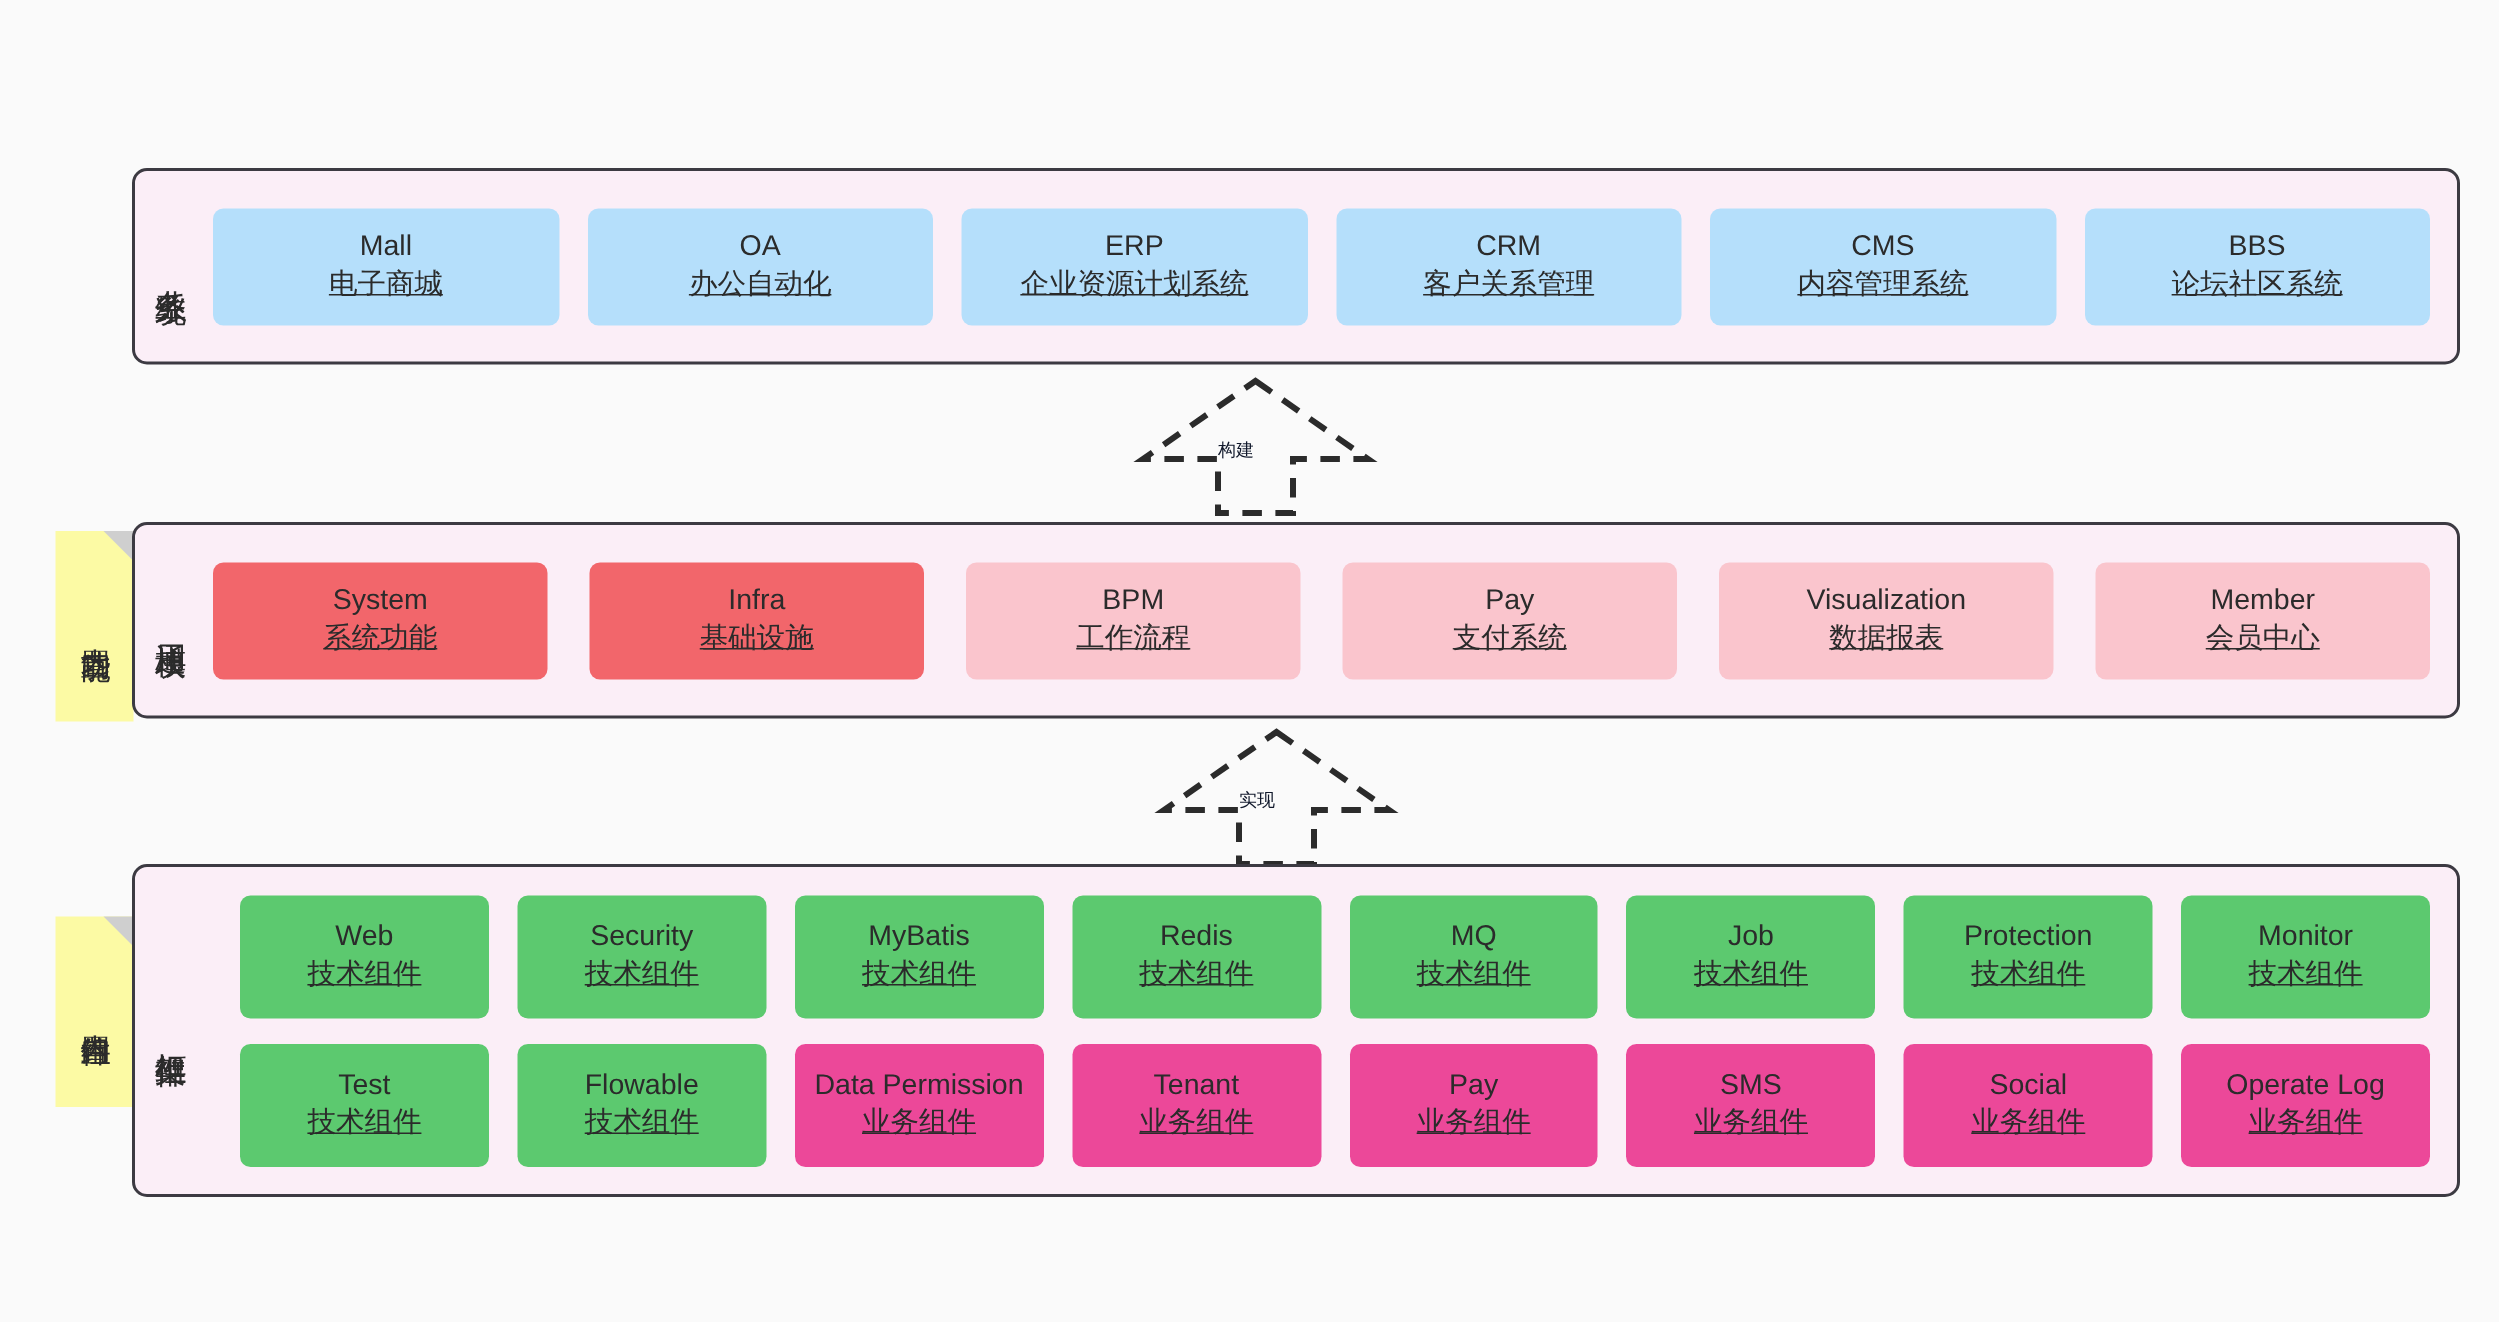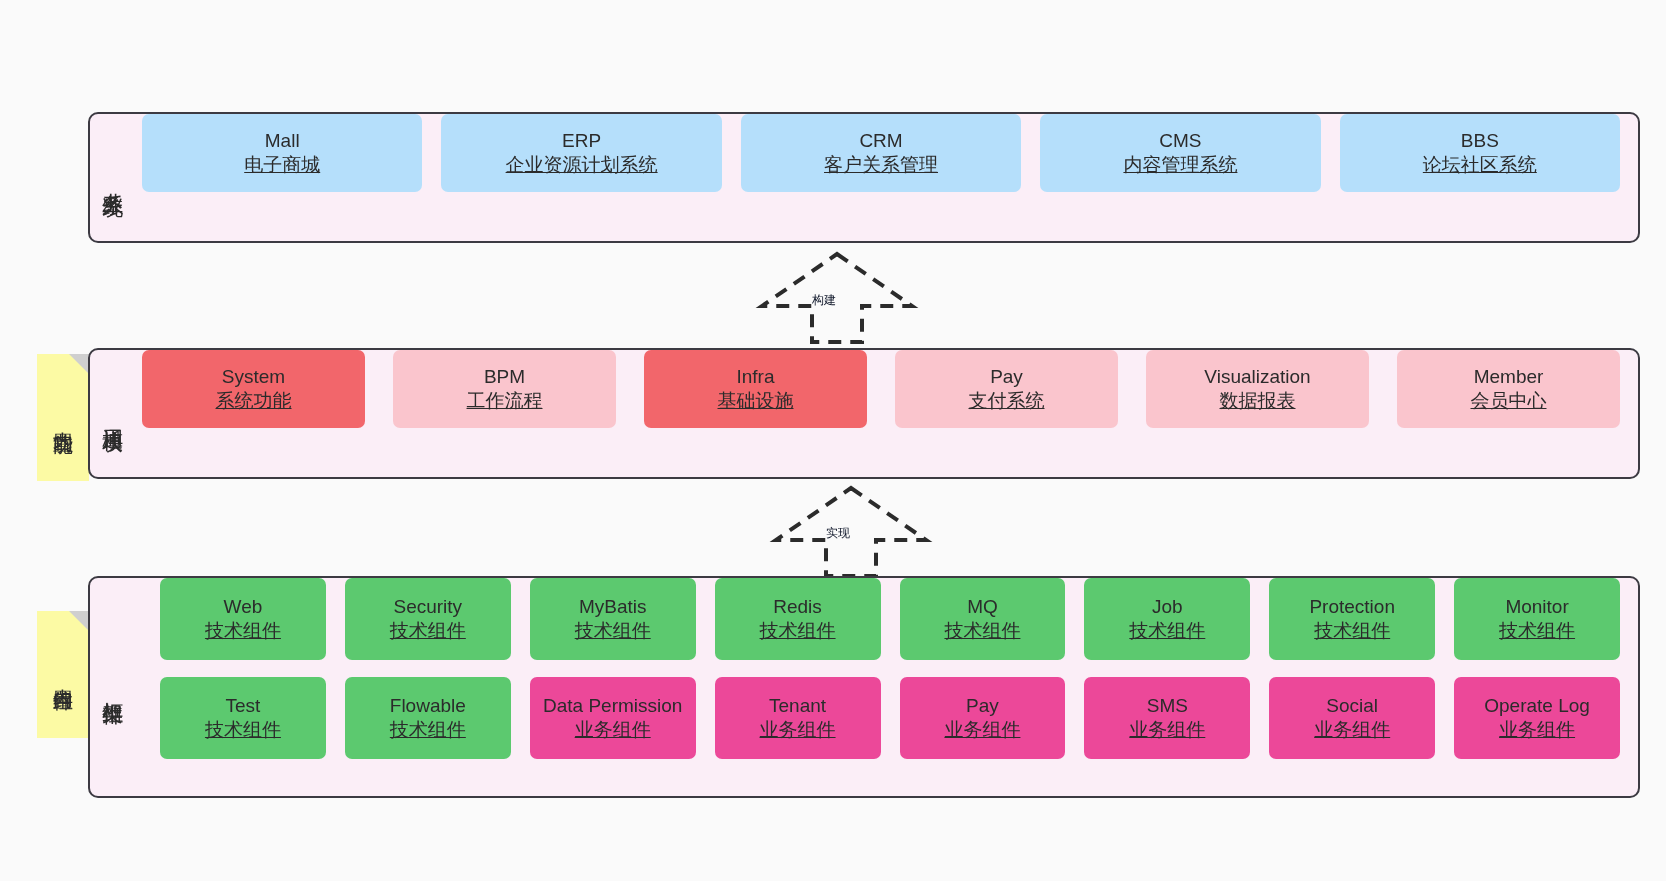--- a/index.html
+++ b/index.html
@@ -38,21 +38,21 @@
     letter-spacing: 1px;
     writing-mode: vertical-rl;
     text-orientation: upright;
     line-height: 1.12;
     padding: 2px 0;
   }
   .layer-body {
     flex: 1 1 auto;
     display: flex;
     flex-direction: column;
-    justify-content: flex-start;
+    justify-content: center;
     gap: 17px;
     padding: 0 18px 0 6px;
   }
   .row {
     display: flex;
     gap: 19px;
   }
   .cell {
     flex: 1 1 0;
     border-radius: 7px;
@@ -134,20 +134,24 @@
 
   <div class="layer" id="layer-business">
     <div class="layer-title">业务系统</div>
     <div class="layer-body">
       <div class="row">
         <div class="cell c-blue">
           <span class="t-en">Mall</span>
           <span class="t-cn">电子商城</span>
         </div>
         <div class="cell c-blue">
+          <span class="t-en">OA</span>
+          <span class="t-cn">办公自动化</span>
+        </div>
+        <div class="cell c-blue">
           <span class="t-en">ERP</span>
           <span class="t-cn">企业资源计划系统</span>
         </div>
         <div class="cell c-blue">
           <span class="t-en">CRM</span>
           <span class="t-cn">客户关系管理</span>
         </div>
         <div class="cell c-blue">
           <span class="t-en">CMS</span>
           <span class="t-cn">内容管理系统</span>
@@ -170,27 +174,27 @@
   </div>
 
   <div class="layer" id="layer-common">
     <div class="layer-title">通用模块</div>
     <div class="layer-body">
       <div class="row">
         <div class="cell c-red">
           <span class="t-en">System</span>
           <span class="t-cn">系统功能</span>
         </div>
-        <div class="cell c-pink">
-          <span class="t-en">BPM</span>
-          <span class="t-cn">工作流程</span>
-        </div>
         <div class="cell c-red">
           <span class="t-en">Infra</span>
           <span class="t-cn">基础设施</span>
+        </div>
+        <div class="cell c-pink">
+          <span class="t-en">BPM</span>
+          <span class="t-cn">工作流程</span>
         </div>
         <div class="cell c-pink">
           <span class="t-en">Pay</span>
           <span class="t-cn">支付系统</span>
         </div>
         <div class="cell c-pink">
           <span class="t-en">Visualization</span>
           <span class="t-cn">数据报表</span>
         </div>
         <div class="cell c-pink">

